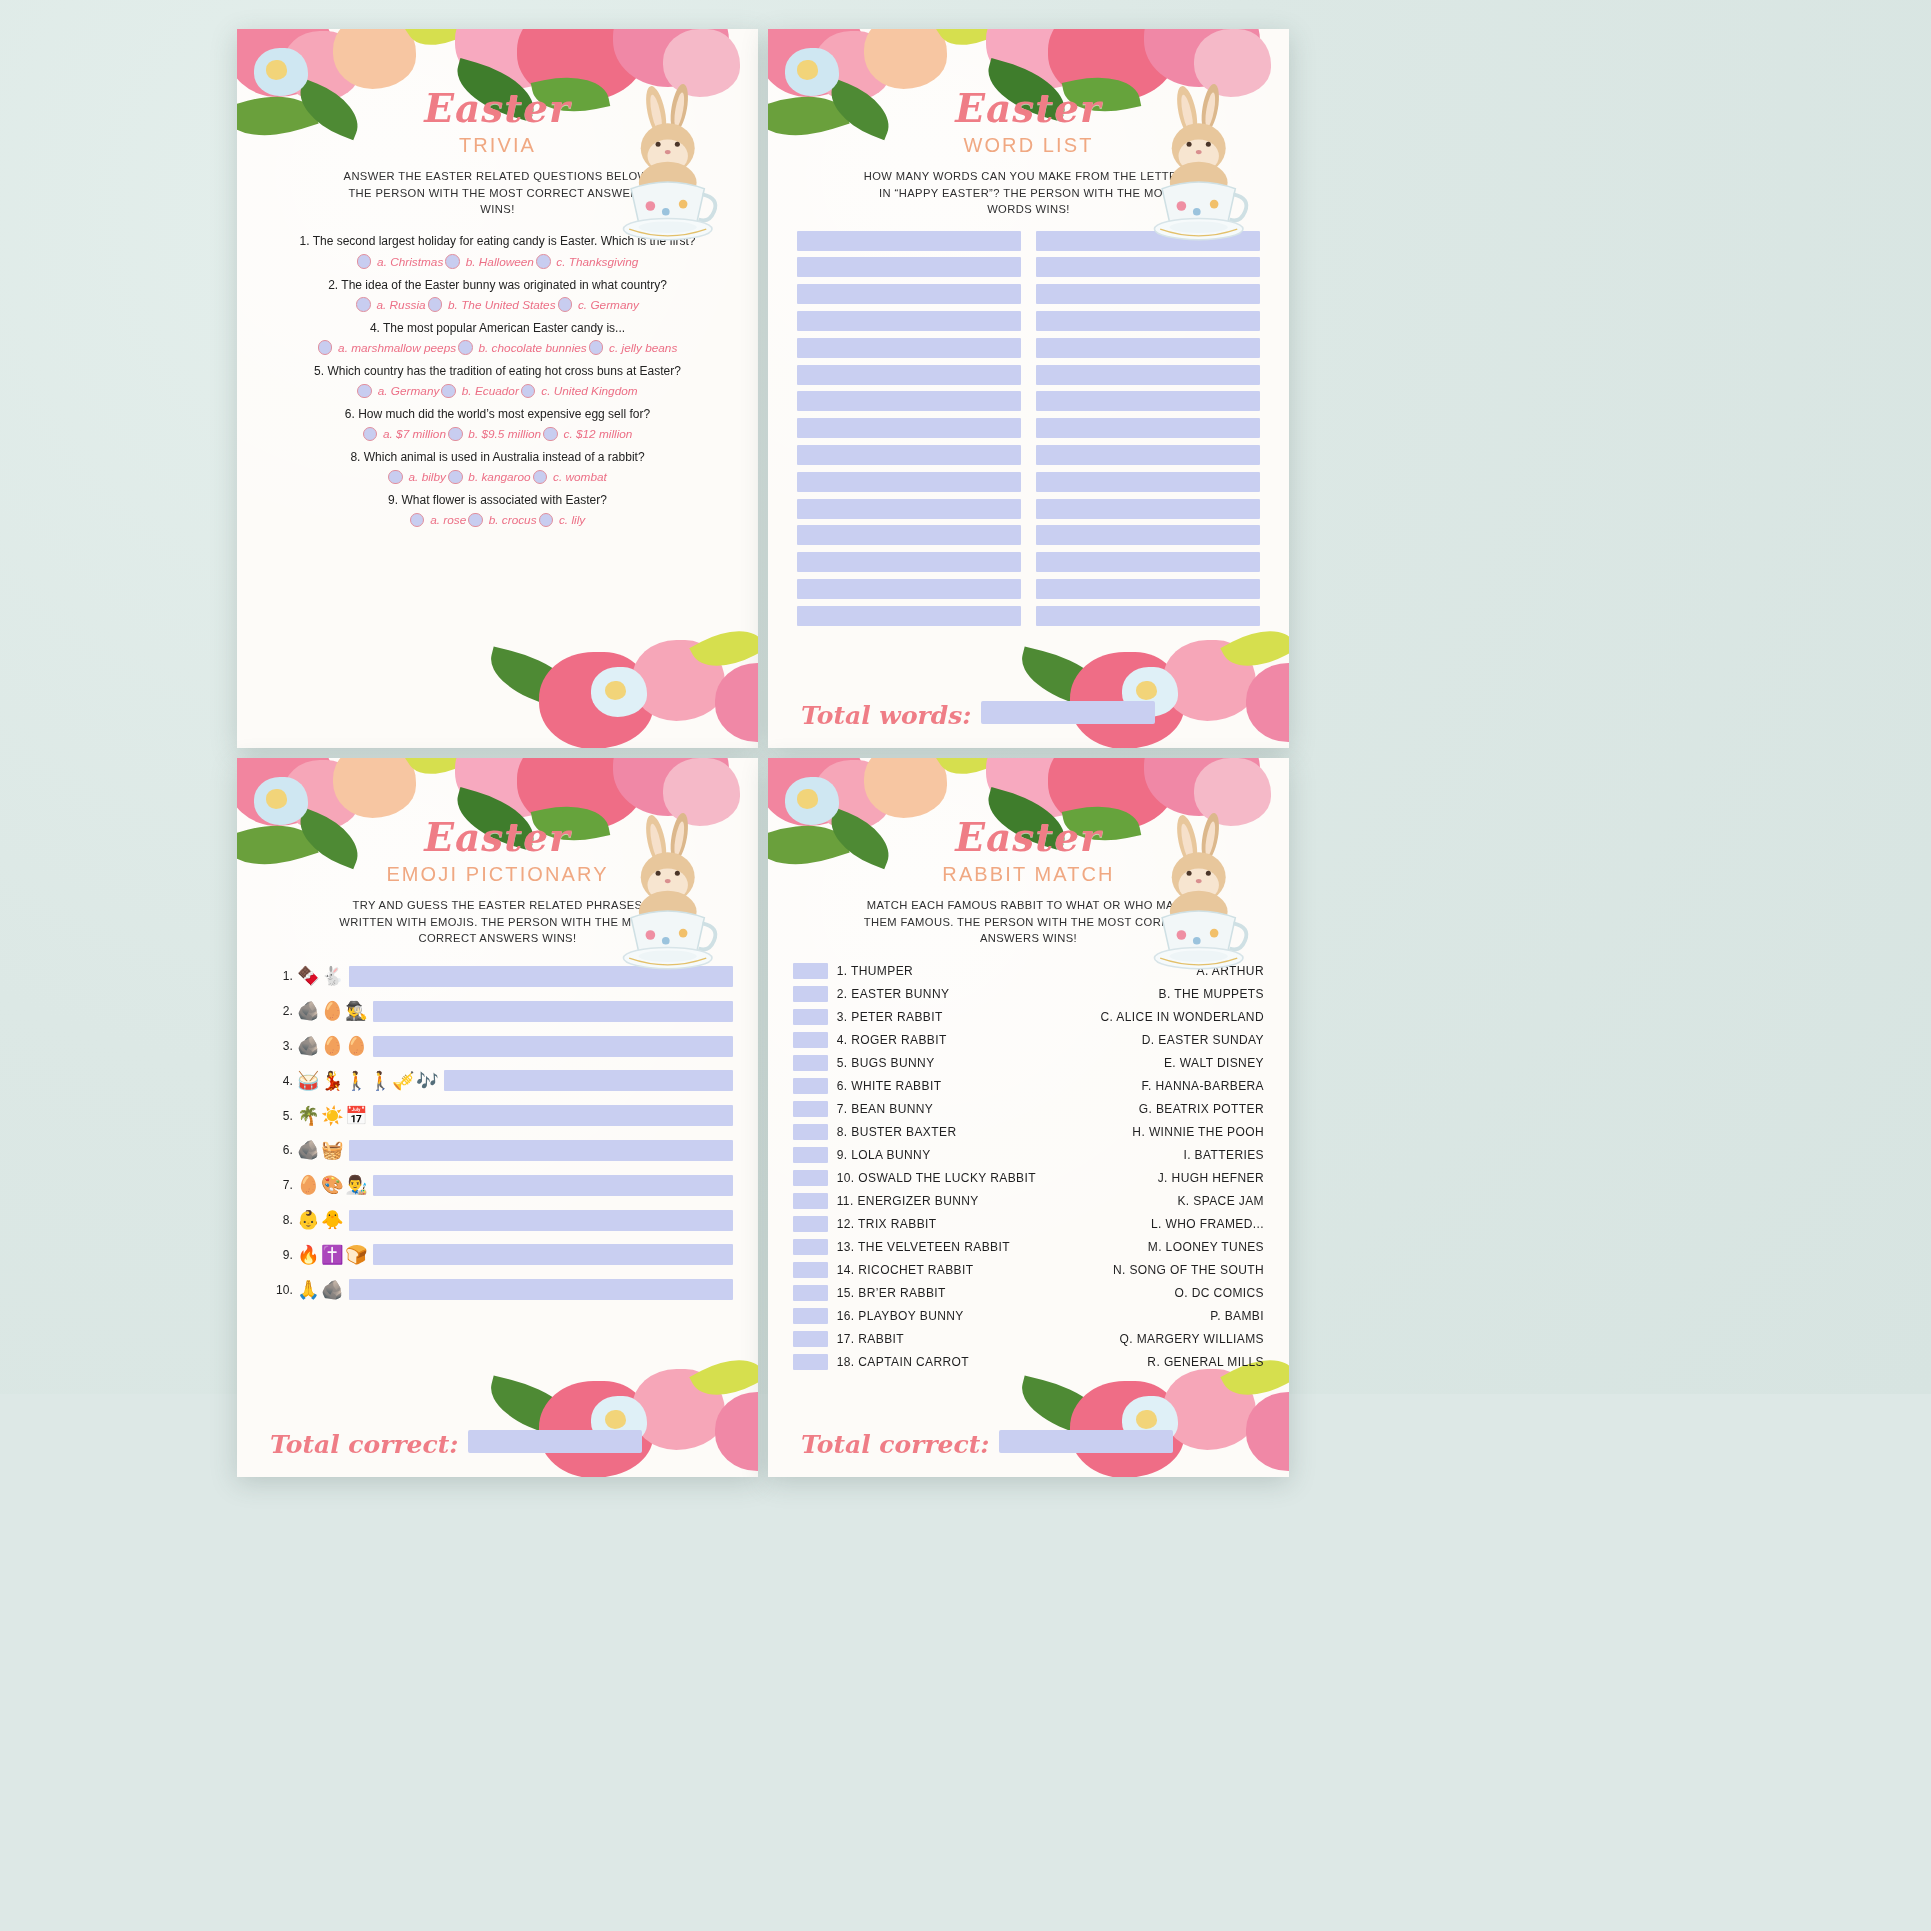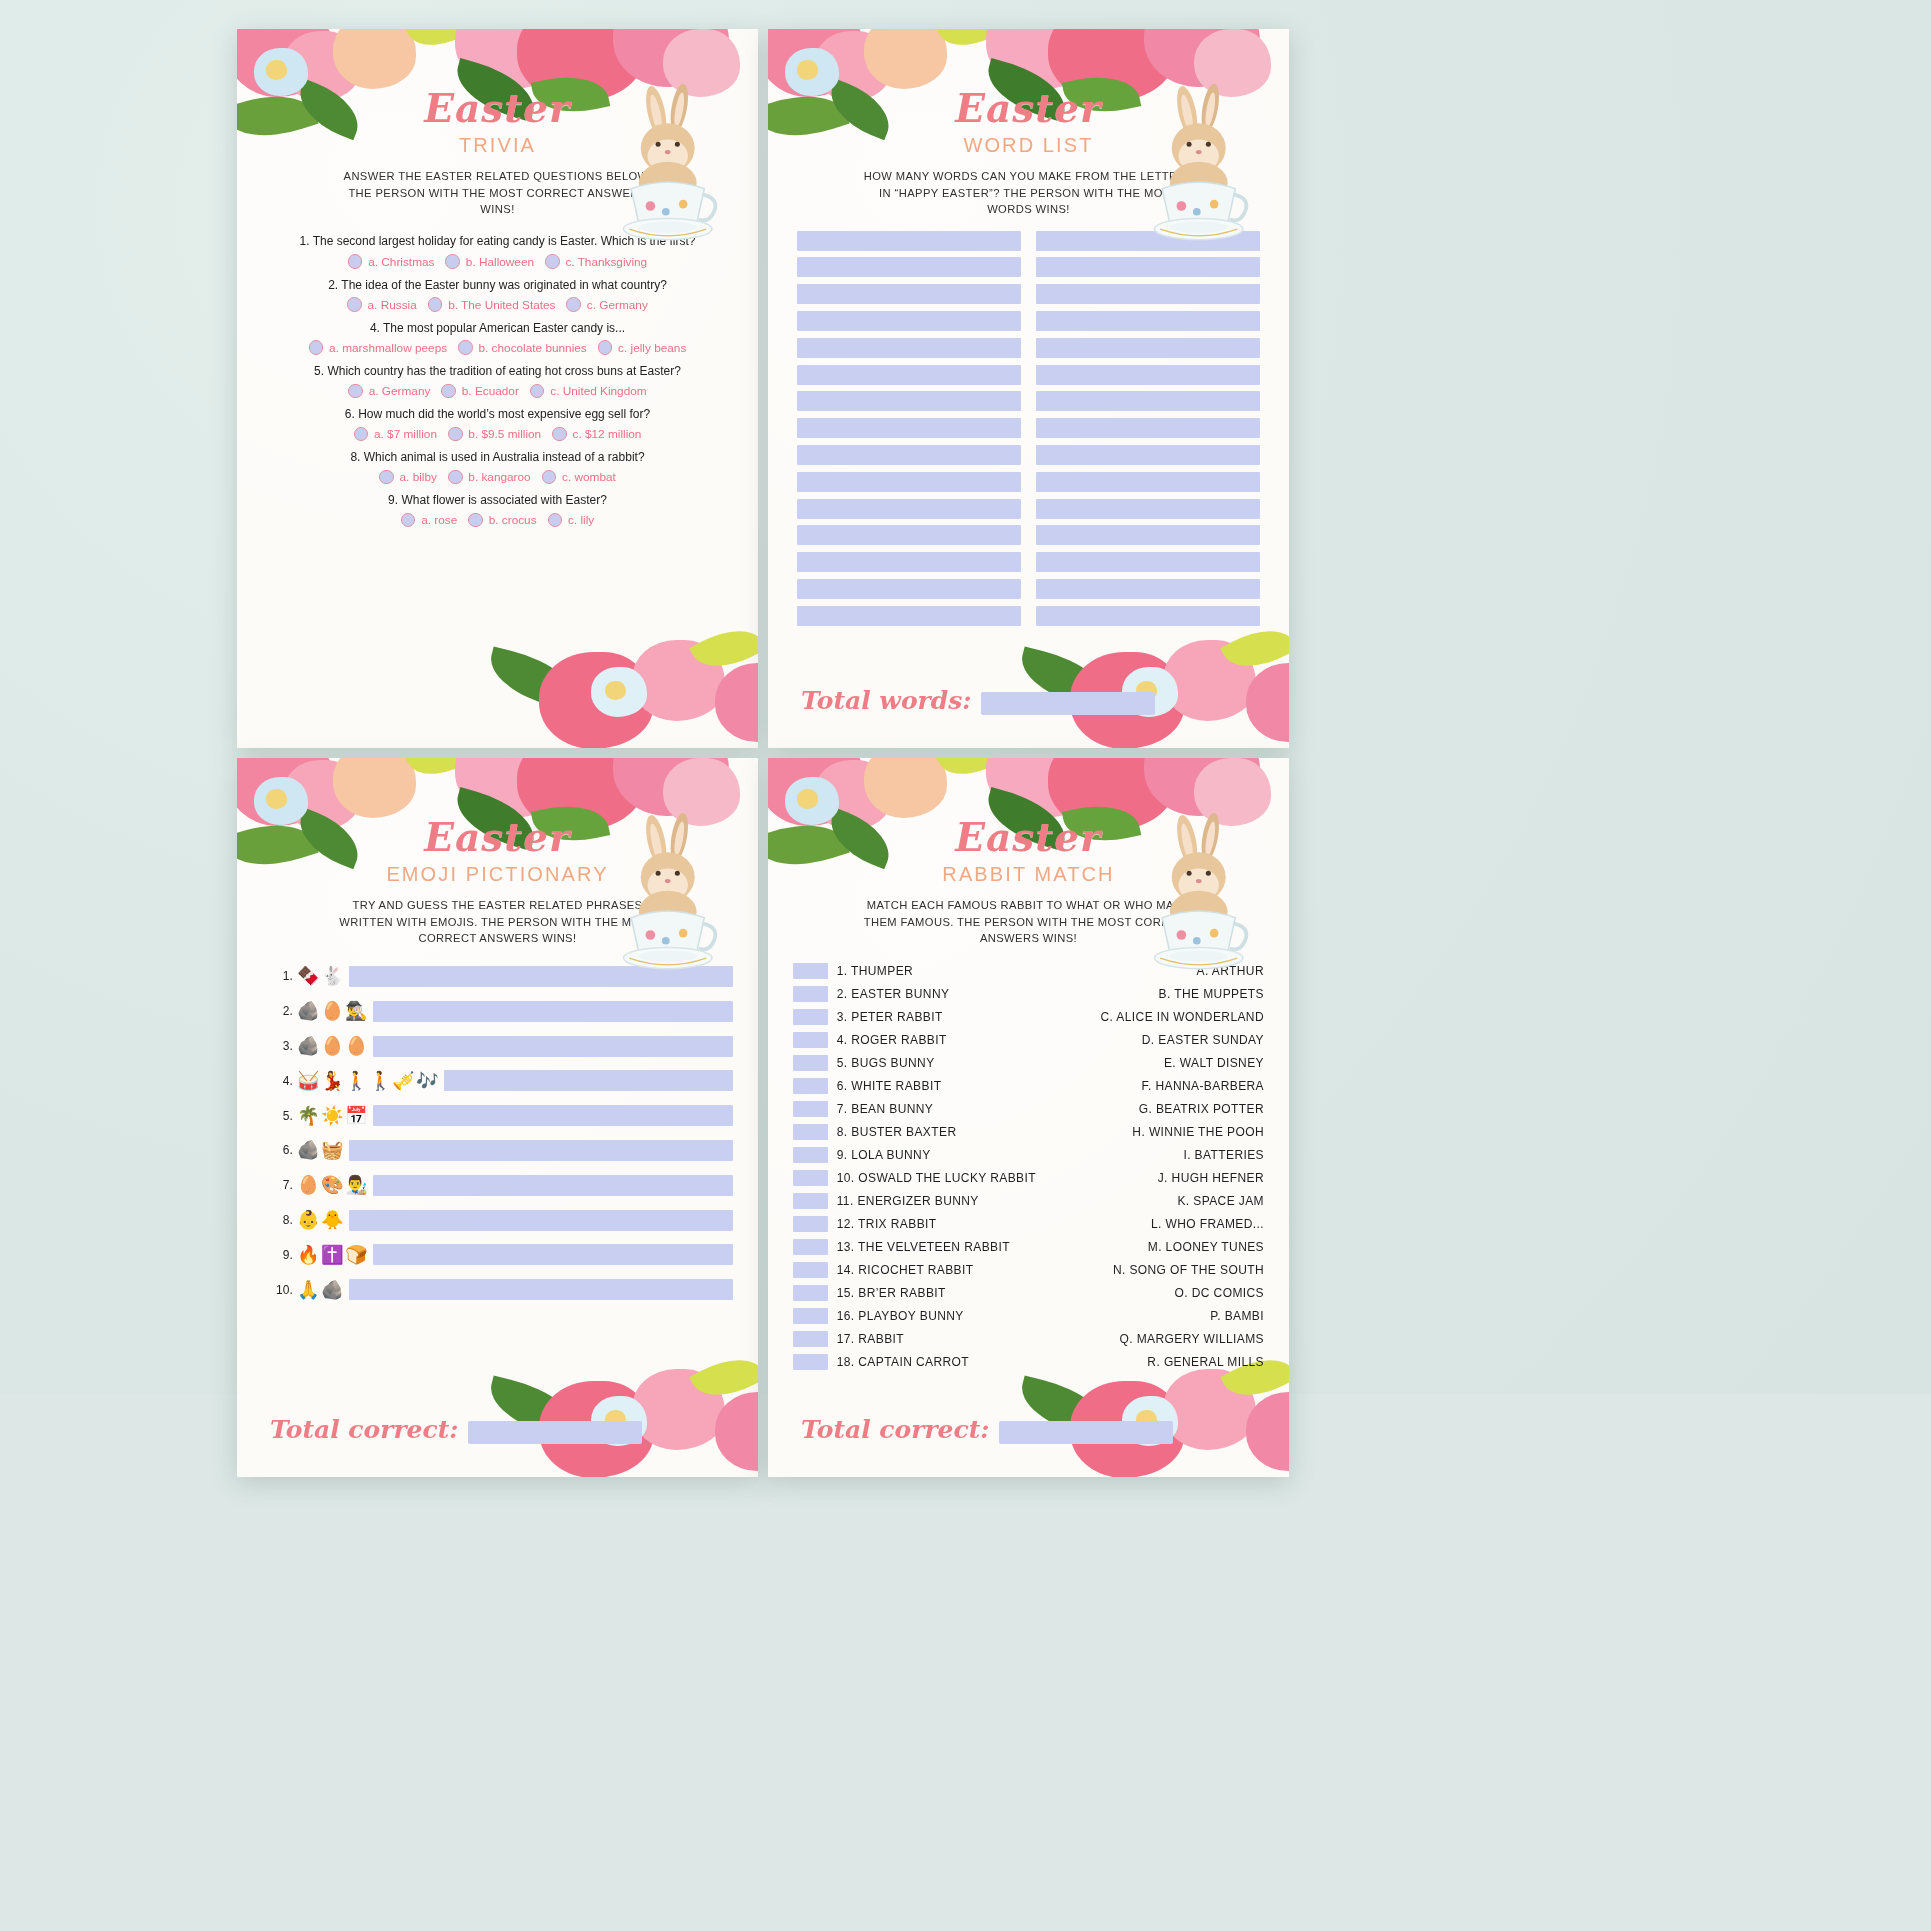--- a/index.html
+++ b/index.html
@@ -69,36 +69,36 @@
     line-height:1.45;
     color:#2f2f30;
     letter-spacing:0.4px;
   }
   .instructions.wide{width:343px;}
 
   
   .q-list{margin-top:17.4px;}
   .q-block{text-align:center;margin-bottom:8.7px;}
   .q-text{font-size:12px;color:#222;line-height:1.25;}
-  .opts{margin-top:4.8px;display:flex;justify-content:center;gap:11px;flex-wrap:wrap;}
+  .opts{margin-top:4.8px;display:flex;justify-content:center;gap:2px;flex-wrap:wrap;font-style:italic;}
   .opt{display:flex;align-items:center;gap:5.8px;}
   .bubble{
     width:12.6px;height:12.6px;border-radius:50%;
     background:#c8cdf0;border:1.4px solid #e28f9d;
     flex:0 0 auto;
   }
   .opt-label{font-size:11.8px;color:#ec6f86;}
 
   
   .lines-area{margin-top:13.5px;display:flex;gap:15.4px;padding:0 3.9px;}
   .lines-col{flex:1;}
   .wline{height:20px;background:#c9cff1;margin-bottom:6.8px;border-radius:1px;}
   .total-row{
-    position:absolute;left:33px;bottom:33px;right:33px;
-    display:flex;align-items:flex-end;gap:9.7px;z-index:5;
+    position:absolute;left:33px;bottom:18px;right:33px;
+    display:flex;align-items:flex-start;gap:9.7px;z-index:5;
   }
   .total-label{
     font-family:"DejaVu Serif", serif;font-style:italic;font-weight:700;
     font-size:25px;color:#ef7d86;white-space:nowrap;
   }
   .total-box{height:23px;background:#c9cff1;flex:0 0 174px;border-radius:1.9px;}
 
   
   .emoji-list{margin-top:15.4px;padding-left:5.8px;}
   .emoji-row{display:flex;align-items:center;height:30px;margin-bottom:4.8px;}

